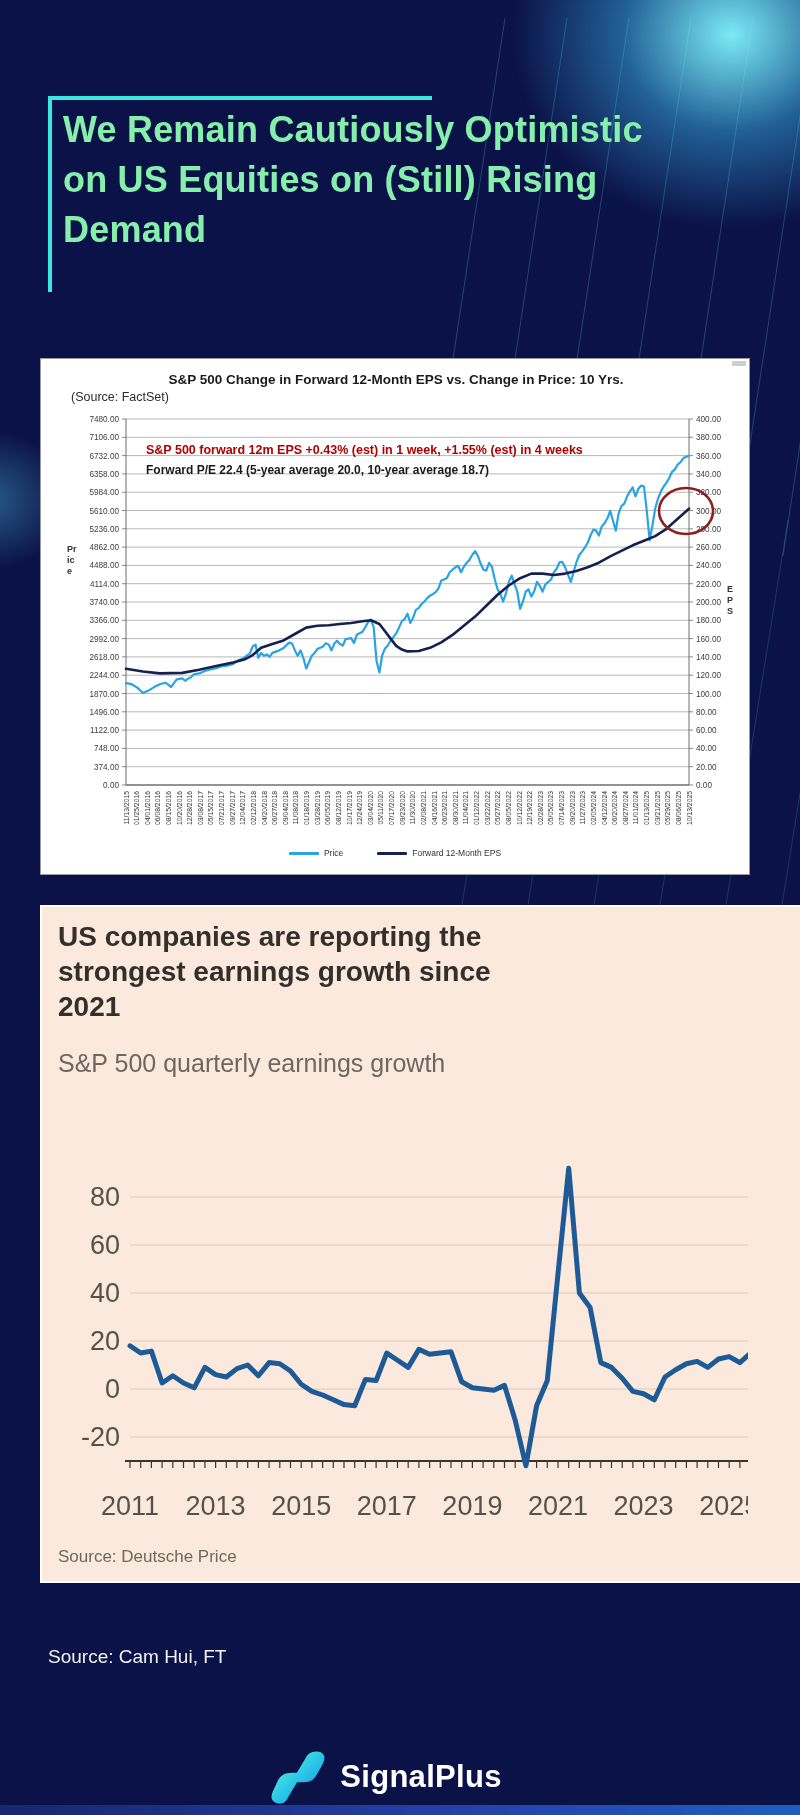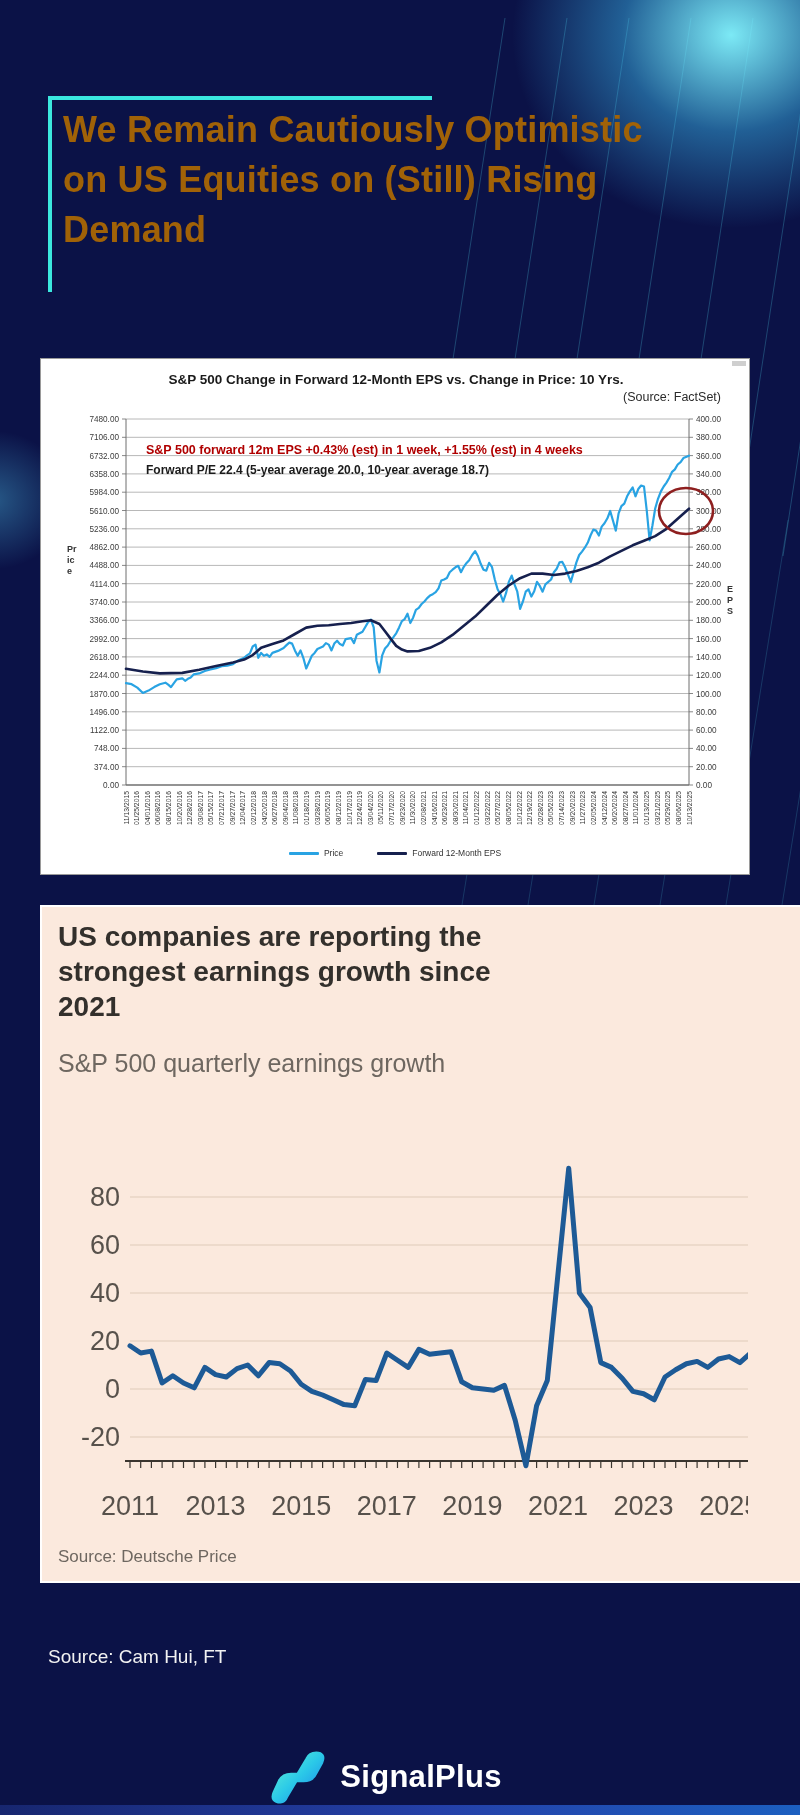--- a/index.html
+++ b/index.html
@@ -14,29 +14,29 @@
     background:radial-gradient(ellipse at 65% 35%, rgba(130,245,255,.95) 0%, rgba(60,190,245,.45) 35%, rgba(20,90,190,0) 70%);}
   .glow-left{position:absolute;left:-40px;top:430px;width:110px;height:140px;z-index:0;
     background:radial-gradient(ellipse at 30% 50%, rgba(90,220,255,.35) 0%, rgba(20,90,190,0) 70%);}
   .bottom-bar{position:absolute;left:0;bottom:0;width:800px;height:10px;z-index:2;
     background:linear-gradient(90deg,#17266f 0%,#2440a8 55%,#1c5fc0 100%);}
 
   
   .headline-wrap{position:absolute;left:48px;top:96px;z-index:2;}
   .headline-top{position:absolute;left:0;top:0;width:384px;height:4px;background:#3be8df;}
   .headline-left{position:absolute;left:0;top:0;width:4px;height:196px;background:#3be8df;}
-  .headline-text{position:absolute;left:15px;top:9px;width:620px;color:#a16207;
+  .headline-text{position:absolute;left:15px;top:9px;width:620px;color:#86efac;
     font-size:36px;font-weight:800;line-height:50px;letter-spacing:.2px;}
 
   
   .panel1{position:absolute;left:40px;top:358px;width:710px;height:517px;z-index:2;
     background:#ffffff;border:1px solid #9a9a9a;box-sizing:border-box;}
   .p1-title{position:absolute;left:30px;top:13px;width:650px;text-align:center;
     color:#1a1a1a;font-size:13.5px;font-weight:700;}
-  .p1-subtitle{position:absolute;left:30px;top:31px;width:650px;text-align:right;
+  .p1-subtitle{position:absolute;left:30px;top:31px;width:650px;text-align:left;
     color:#2b2b2b;font-size:12.5px;font-weight:400;}
   .p1-ann-red{position:absolute;left:105px;top:84px;color:#b00000;font-size:12.5px;font-weight:700;}
   .p1-ann-black{position:absolute;left:105px;top:104px;color:#1a1a1a;font-size:12px;font-weight:700;}
   .v-label{position:absolute;width:10px;word-break:break-all;line-height:11px;
     font-size:9px;color:#333;font-weight:700;}
   .v-price{left:26px;top:185px;}
   .v-eps{left:686px;top:225px;}
   .p1-svg{position:absolute;left:0;top:0;}
   .p1-legend{position:absolute;left:0;top:489px;width:708px;display:flex;justify-content:center;gap:34px;align-items:center;}
   .leg-item{display:flex;align-items:center;gap:5px;}

